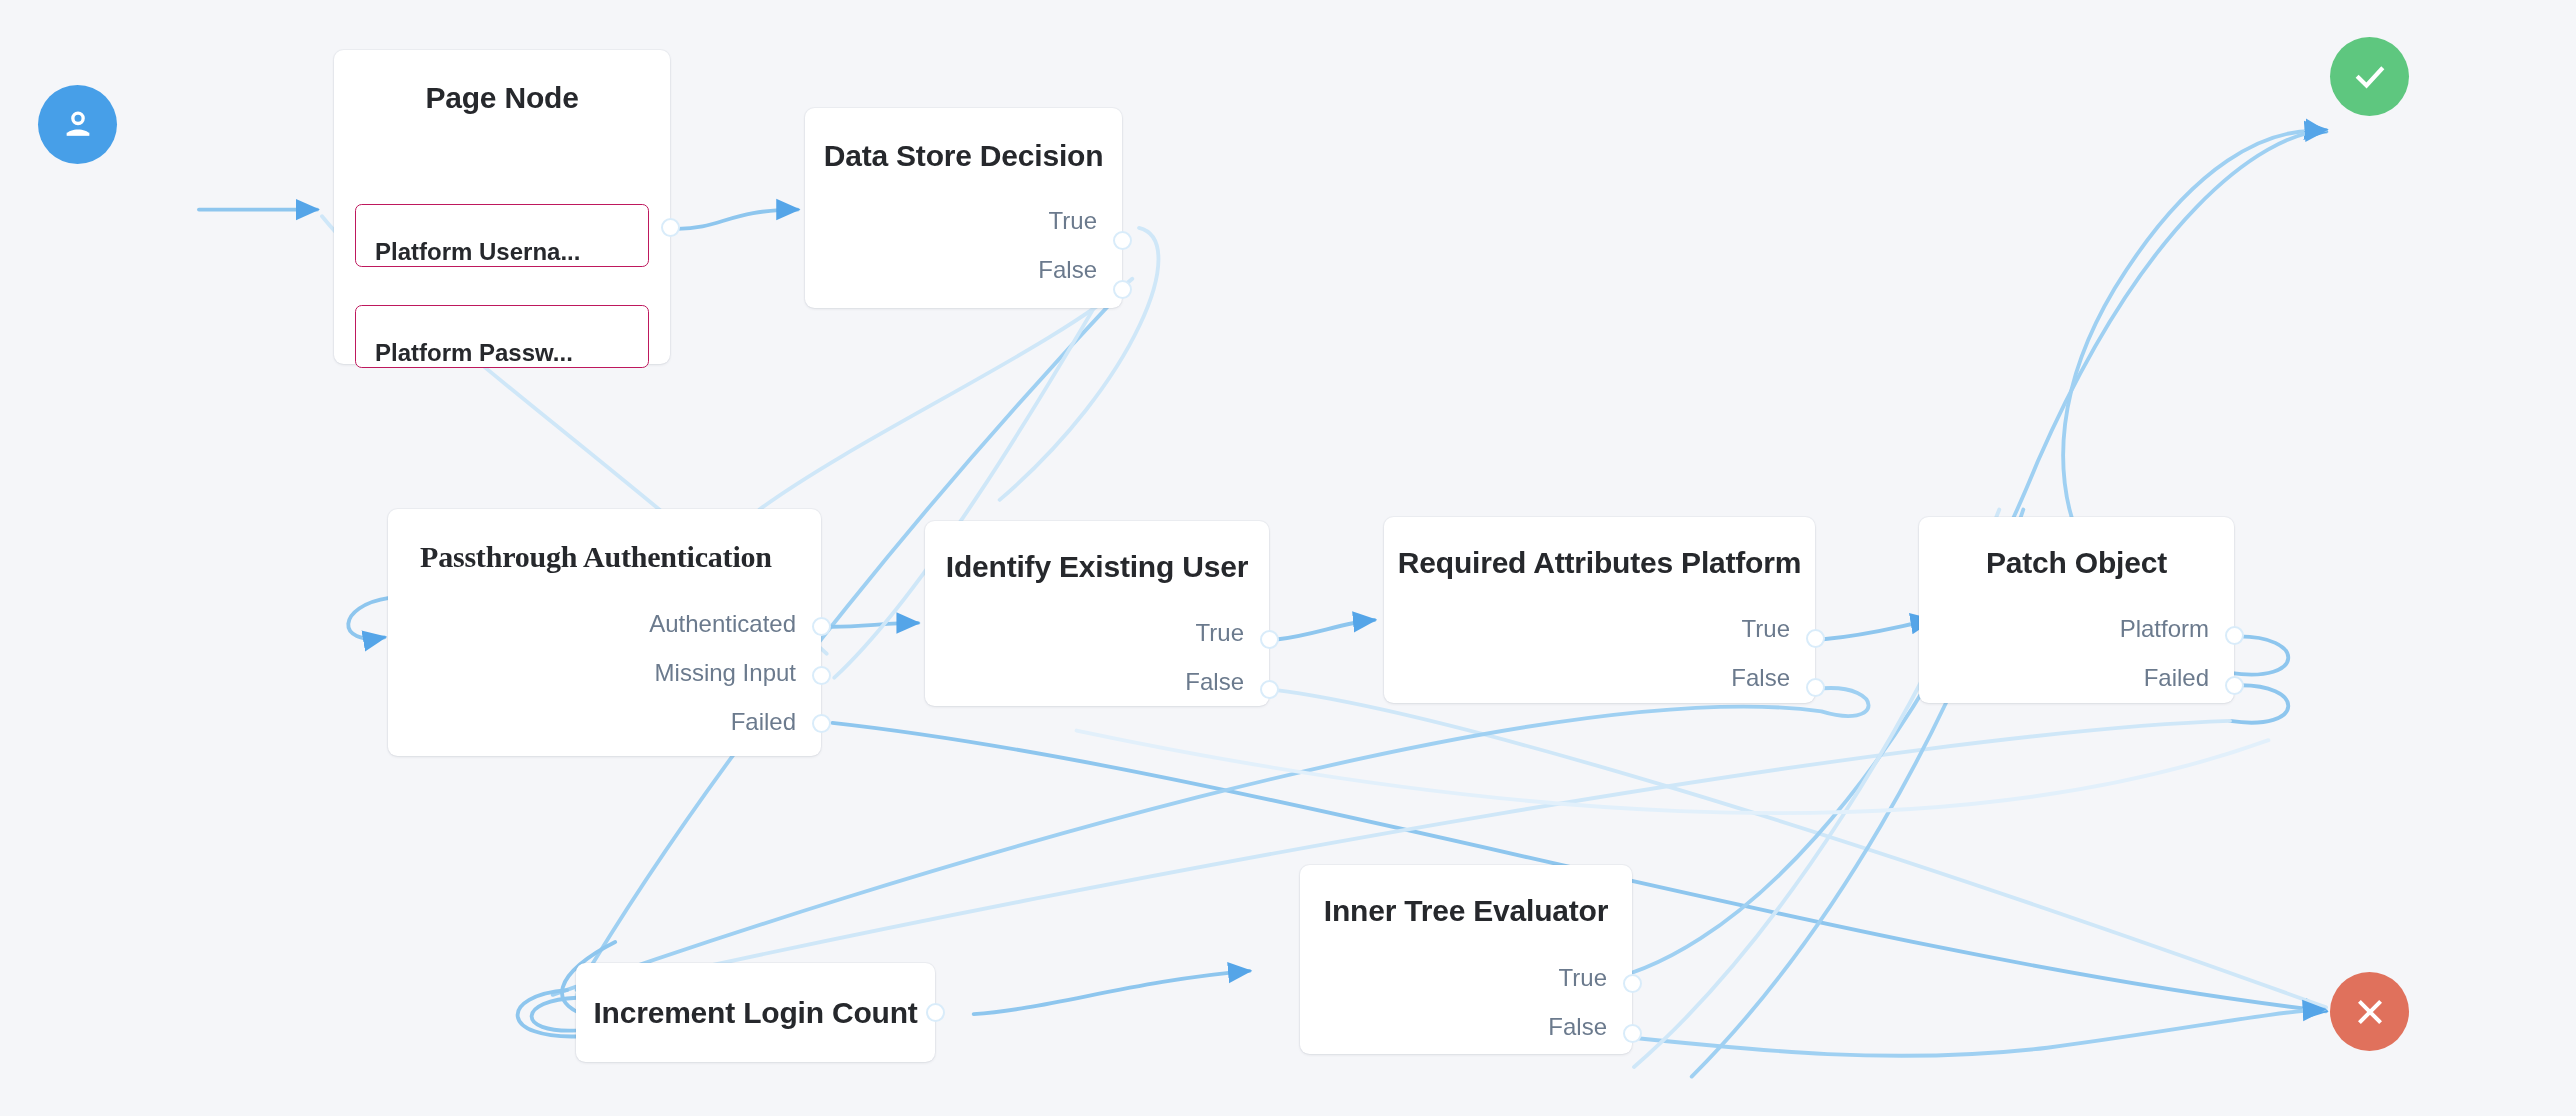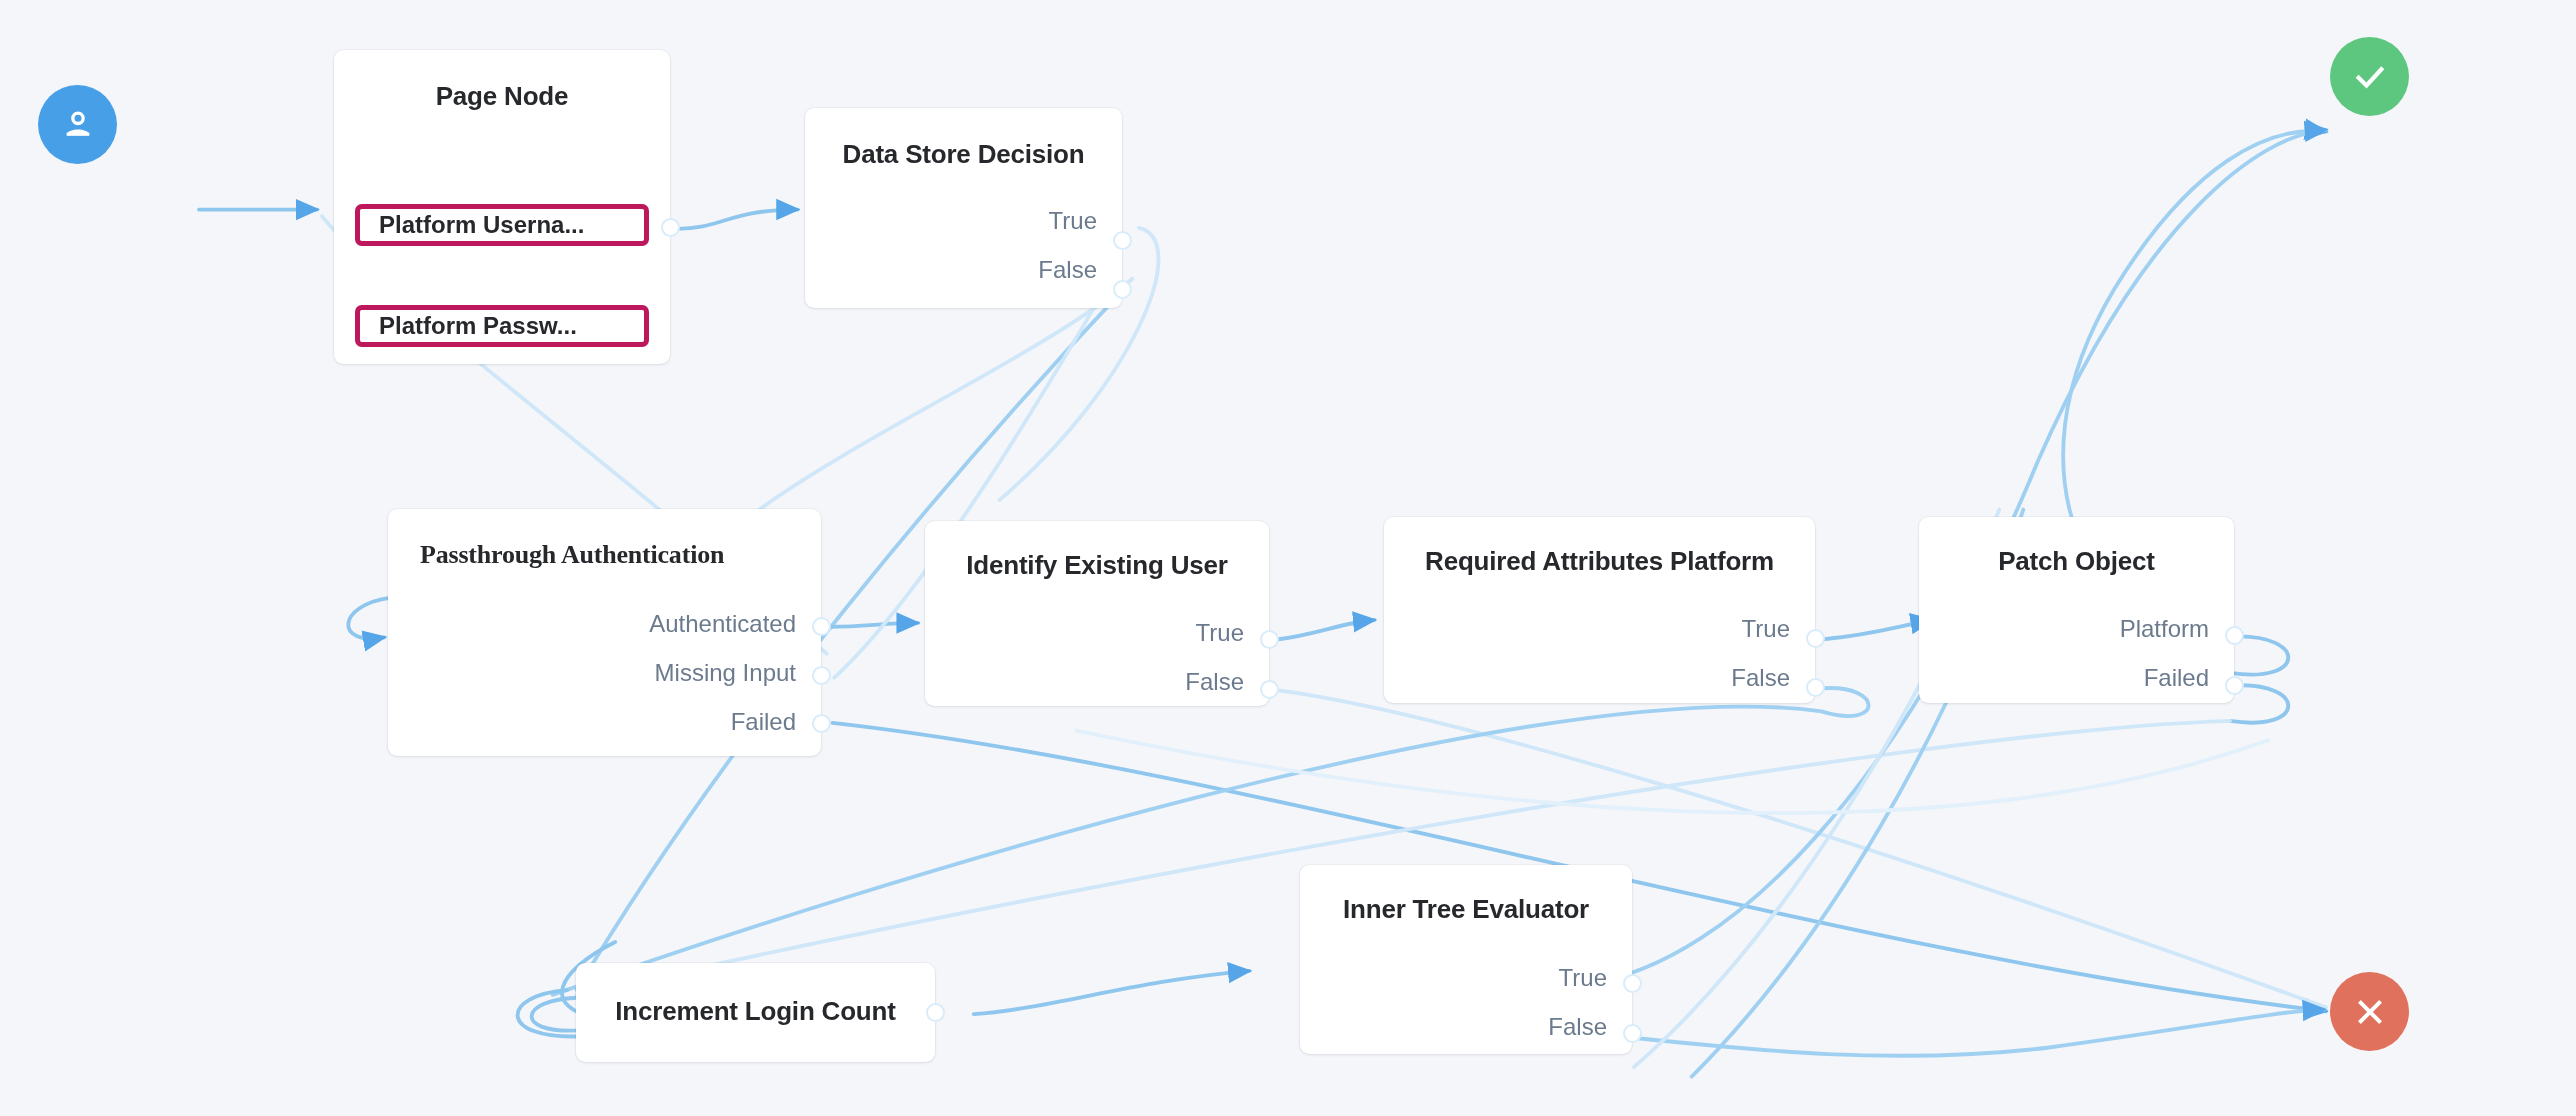--- a/index.html
+++ b/index.html
@@ -27,21 +27,21 @@
 
   
   .node {
     position: absolute;
     background: #ffffff;
     border-radius: 9.6px;
     box-sizing: border-box;
     box-shadow: 0 1px 2.9px rgba(40,50,70,0.10), 0 0 0 1px rgba(60,80,110,0.04);
   }
   .node-title {
-    font-size: 26px;
+    font-size: 30px;
     font-weight: bold;
     color: #26282c;
     text-align: center;
     letter-spacing: -0.2px;
     white-space: nowrap;
   }
   .node-title.left {
     text-align: left;
     font-family: Liberation Serif, serif;
   }
@@ -70,26 +70,26 @@
     background: #ffffff;
     border: 2.9px solid #d9ecfa;
     box-sizing: border-box;
   }
 
   
   .callout {
     position: absolute;
     left: 21px;
     right: 21px;
-    height: 42px;
-    border: 5px solid #be185d;
+    height: 63px;
+    border: 1px solid #be185d;
     border-radius: 6.7px;
     background: #ffffff;
     display: flex;
-    align-items: center;
+    align-items: flex-end;
     padding-left: 19px;
     box-sizing: border-box;
   }
   .callout-label {
     font-size: 24px;
     font-weight: bold;
     color: #26282c;
     white-space: nowrap;
     overflow: hidden;
   }

